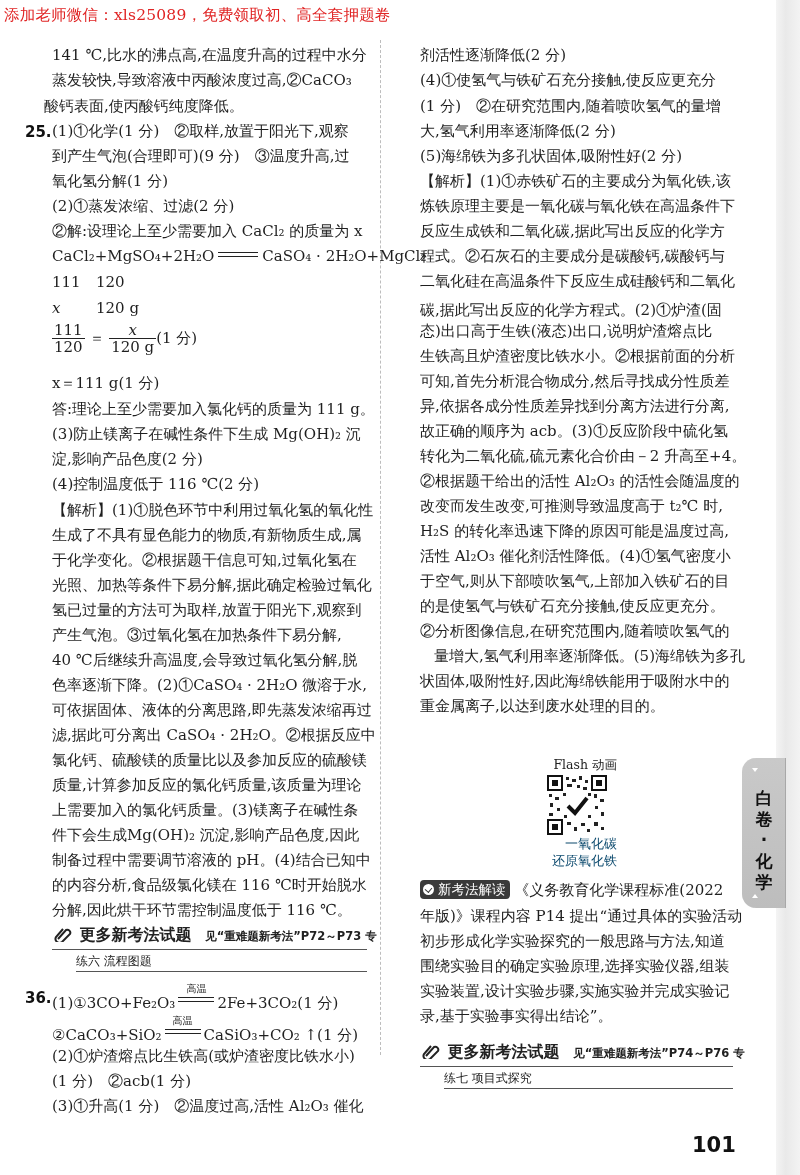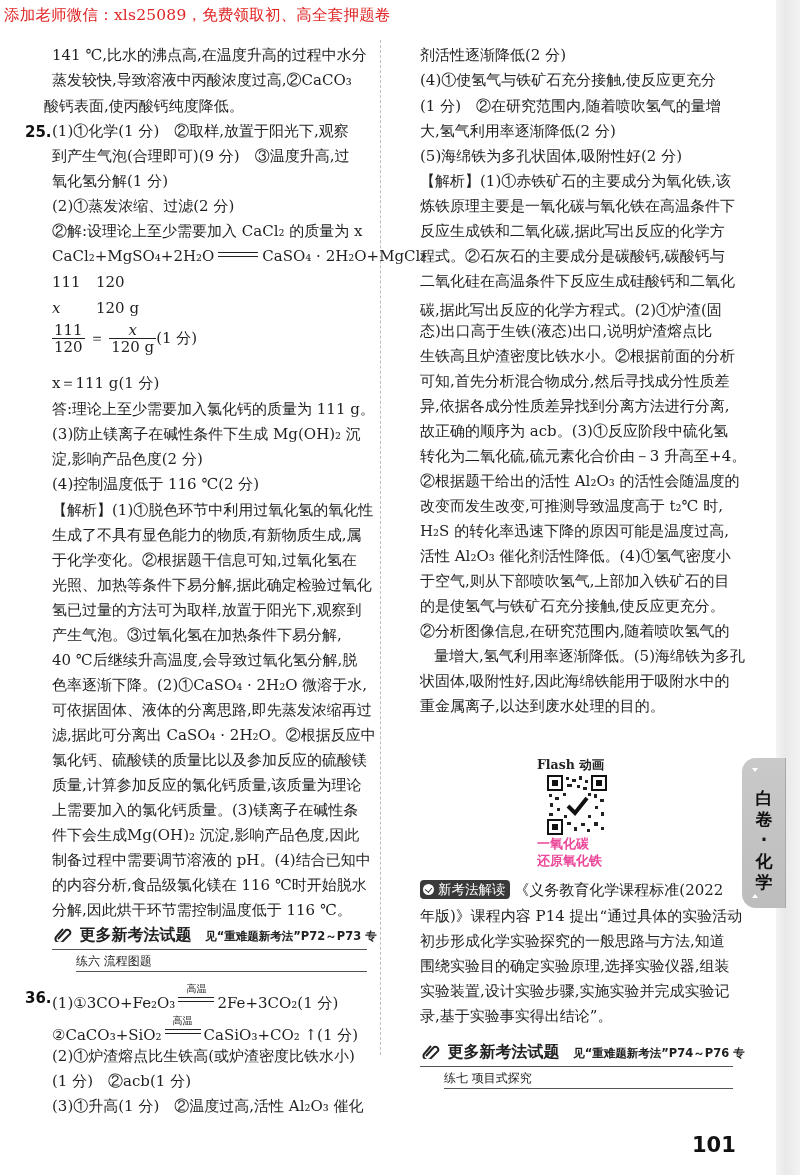--- a/index.html
+++ b/index.html
@@ -43,24 +43,24 @@
     position:absolute; height:24px; border-bottom:1px solid #555;
     font-family:"DejaVu Sans","Liberation Sans",sans-serif; white-space:nowrap;font-weight:bold;
   }
   .more-link .clip { display:inline-block; width:20px; height:16px; vertical-align:-2px; }
   .more-link .big { font-size:16px; color:#222; margin-left:2px; }
   .more-link .small { font-size:11.5px; color:#222; margin-left:8px; }
   .more-sub {
     position:absolute; height:22px; border-bottom:1px solid #555;
     font-family:"DejaVu Sans","Liberation Sans",sans-serif; font-size:12px; color:#222; white-space:nowrap; padding-top:3px; box-sizing:border-box;
   }
-  .qr-box { position:absolute; left:537px; top:757px; width:80px; text-align:left;font-weight:bold; }
+  .qr-box { position:absolute; left:537px; top:757px; width:80px; text-align:right; }
   .qr-title { font-size:12.5px; color:#222; line-height:16px; }
   .qr-img { width:60px; height:60px; margin:2px auto 0; display:block; }
-  .qr-cap { font-size:13px; line-height:17px; color:#ec4899; }
+  .qr-cap { font-size:13px; line-height:17px; color:#0c4a6e; }
   .badge {
     display:inline-block; background:#3a3a3a; color:#fff; border-radius:4px; padding:0 4px 0 3px;
     font-family:"DejaVu Sans","Liberation Sans",sans-serif; font-size:13.5px; line-height:19px; vertical-align:1px;
   }
   .badge .bulb { display:inline-block; width:11px; height:11px; border-radius:50%; background:#fff; margin-right:4px; vertical-align:-1px; position:relative; }
   .badge .bulb:after { content:""; position:absolute; left:3px; top:2px; width:4px; height:5px; border-right:1.5px solid #3a3a3a; border-bottom:1.5px solid #3a3a3a; transform:rotate(40deg); }
   .page-num {
     position:absolute; left:692px; top:1133px; font-family:"DejaVu Sans","Liberation Sans",sans-serif; font-weight:bold; font-size:21px; color:#111;
   }
   .frac { display:inline-block; vertical-align:middle; text-align:center; line-height:16px; }
@@ -159,21 +159,21 @@
   <div class="line" style="left:420px;top:196px">炼铁原理主要是一氧化碳与氧化铁在高温条件下</div>
   <div class="line" style="left:420px;top:221px">反应生成铁和二氧化碳,据此写出反应的化学方</div>
   <div class="line" style="left:420px;top:246px">程式。②石灰石的主要成分是碳酸钙,碳酸钙与</div>
   <div class="line" style="left:420px;top:271px">二氧化硅在高温条件下反应生成硅酸钙和二氧化</div>
   <div class="line" style="left:420px;top:300px">碳,据此写出反应的化学方程式。(2)①炉渣(固</div>
   <div class="line" style="left:420px;top:321px">态)出口高于生铁(液态)出口,说明炉渣熔点比</div>
   <div class="line" style="left:420px;top:346px">生铁高且炉渣密度比铁水小。②根据前面的分析</div>
   <div class="line" style="left:420px;top:371px">可知,首先分析混合物成分,然后寻找成分性质差</div>
   <div class="line" style="left:420px;top:396px">异,依据各成分性质差异找到分离方法进行分离,</div>
   <div class="line" style="left:420px;top:421px">故正确的顺序为 acb。(3)①反应阶段中硫化氢</div>
-  <div class="line" style="left:420px;top:446px">转化为二氧化硫,硫元素化合价由－3 升高至+4。</div>
+  <div class="line" style="left:420px;top:446px">转化为二氧化硫,硫元素化合价由－2 升高至+4。</div>
   <div class="line" style="left:420px;top:471px">②根据题干给出的活性 Al₂O₃ 的活性会随温度的</div>
   <div class="line" style="left:420px;top:496px">改变而发生改变,可推测导致温度高于 t₂℃ 时,</div>
   <div class="line" style="left:420px;top:521px">H₂S 的转化率迅速下降的原因可能是温度过高,</div>
   <div class="line" style="left:420px;top:546px">活性 Al₂O₃ 催化剂活性降低。(4)①氢气密度小</div>
   <div class="line" style="left:420px;top:571px">于空气,则从下部喷吹氢气,上部加入铁矿石的目</div>
   <div class="line" style="left:420px;top:596px">的是使氢气与铁矿石充分接触,使反应更充分。</div>
   <div class="line" style="left:420px;top:621px">②分析图像信息,在研究范围内,随着喷吹氢气的</div>
   <div class="line" style="left:434px;top:646px">量增大,氢气利用率逐渐降低。(5)海绵铁为多孔</div>
   <div class="line" style="left:420px;top:671px">状固体,吸附性好,因此海绵铁能用于吸附水中的</div>
   <div class="line" style="left:420px;top:696px">重金属离子,以达到废水处理的目的。</div>

